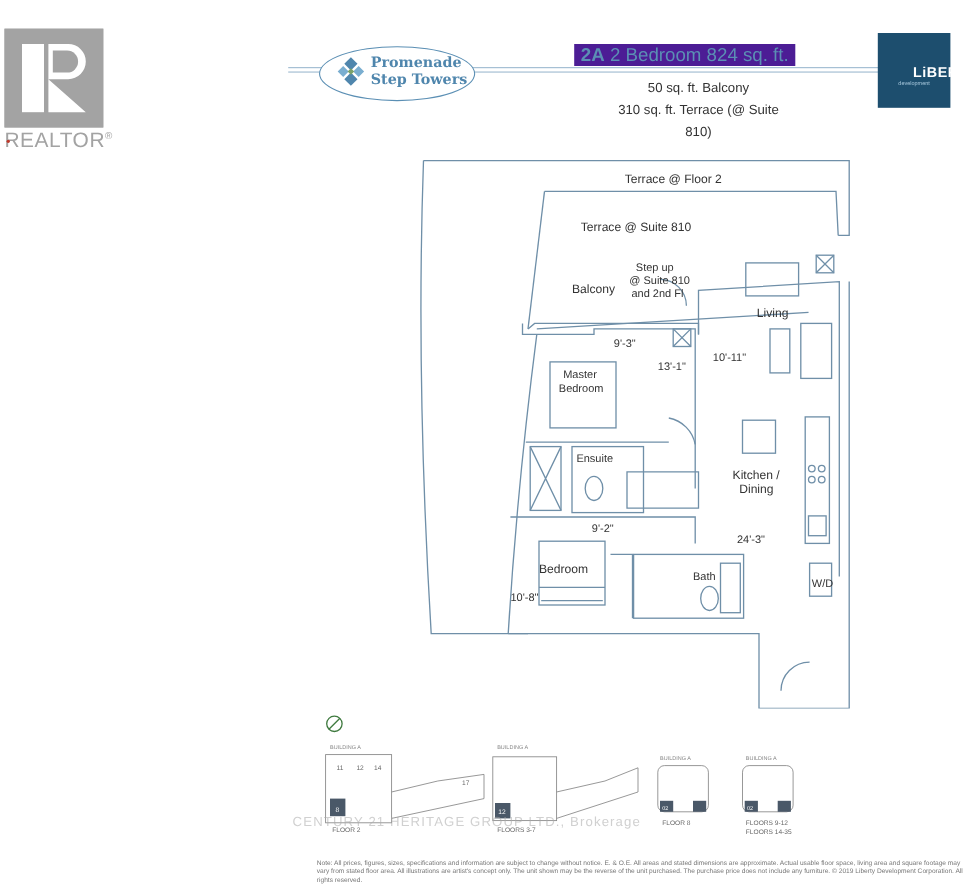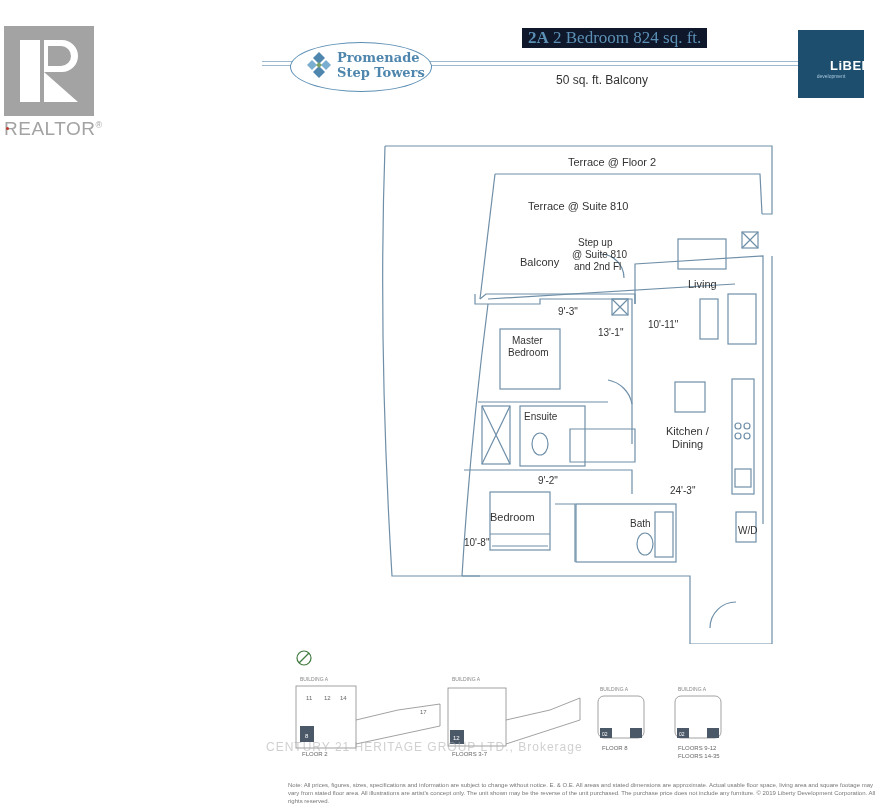--- a/index.html
+++ b/index.html
@@ -6,23 +6,23 @@
   body { width:886px; height:809px; position:relative; overflow:hidden; font-family:"Liberation Sans", sans-serif; }
   .realtor { position:absolute; left:4px; top:6px; width:92px;margin-top:20px; }
   .realtor-mark { width:90px; height:90px; background:#a3a3a3; position:relative; }
   .realtor-label { color:#a3a3a3; font-size:19px; letter-spacing:0.5px; margin-top:2px; }
   .realtor-label sup { font-size:9px; }
   .red-dot { position:absolute; left:6px; top:127px; width:3px; height:3px; background:#c0392b; border-radius:50%; }
   .hdr-rule { position:absolute; left:262px; top:61px; width:540px; height:3px; border-top:1px solid #9dbad0; border-bottom:1px solid #9dbad0; }
   .logo-oval { position:absolute; left:290px; top:42px; width:140px; height:48px; border:1.5px solid #5b8fb4; border-radius:50%; background:#fff; }
   .logo-icon { position:absolute; left:305px; top:50px; width:28px; height:30px; }
   .logo-text { position:absolute; left:337px; top:50px; color:#4f86ad; font-family:"DejaVu Serif", serif; font-weight:bold; font-size:13px; line-height:15px; }
-  .unit-title { position:absolute; left:522px; top:28px; color:#5b8fb4; font-family:Liberation Serif, serif; font-size:17px; background:#0f172a; padding:0 6px; }
+  .unit-title { position:absolute; left:522px; top:40px; color:#5b8fb4; font-family:Liberation Sans, sans-serif; font-size:17px; background:#4c1d95; padding:0 6px; }
   .unit-title b { font-weight:bold; }
-  .sub-lines { position:absolute; left:527px; top:70px; width:150px; text-align:center; color:#333; font-size:12px; line-height:20px; }
+  .sub-lines { position:absolute; left:560px; top:70px; width:150px; text-align:center; color:#333; font-size:12px; line-height:20px; }
   .liberty { position:absolute; left:798px; top:30px; width:66px; height:68px; background:#1d4e6e; color:#fff; text-align:center; }
   .liberty .l1 { font-size:13px; font-weight:bold; margin-top:28px; letter-spacing:0.5px;margin-left:32px; }
   .liberty .l2 { font-size:5px; color:#a8c8dd; }
   .plan { position:absolute; left:380px; top:144px; }
   .plan text { font-family:"Liberation Sans", sans-serif; fill:#333; }
   .keyplans { position:absolute; left:280px; top:648px; }
   .keyplans text { font-family:"Liberation Sans", sans-serif; }
   .watermark { position:absolute; left:266px; top:740px; color:rgba(170,170,170,0.55); font-size:12px; letter-spacing:1px; white-space:nowrap; }
   .note { position:absolute; left:288px; top:781px; width:590px; color:#777; font-size:6px; line-height:8px; }
 </style>
@@ -51,20 +51,21 @@
   <path d="M16 15 L21 10 L26 15 L21 20 Z" fill="#7aaed0"></path>
   <path d="M11 15 L14 12 L17 15 L14 18 Z" fill="#7aa26a"></path>
 </svg>
 <div class="logo-text">
   <div>Promenade</div>
   <div>Step Towers</div>
 </div>
 <div class="unit-title"><b>2A</b> <span>2 Bedroom 824 sq. ft.</span></div>
 <div class="sub-lines">
   <div>50 sq. ft. Balcony</div>
+  <div>310 sq. ft. Terrace (@ Suite 810)</div>
 </div>
 <div class="liberty">
   <div class="l1">LiBERTY</div>
   <div class="l2">development</div>
 </div>
 
 <svg class="plan" width="400" height="500" viewBox="0 0 400 500" fill="none" stroke="#6f8fa8" stroke-width="1.2">
 
   <path d="M5 2 L392 2 L392 70 L382 70"></path>
   <path d="M5 2 Q-2 200 12 432 L100 432"></path>

